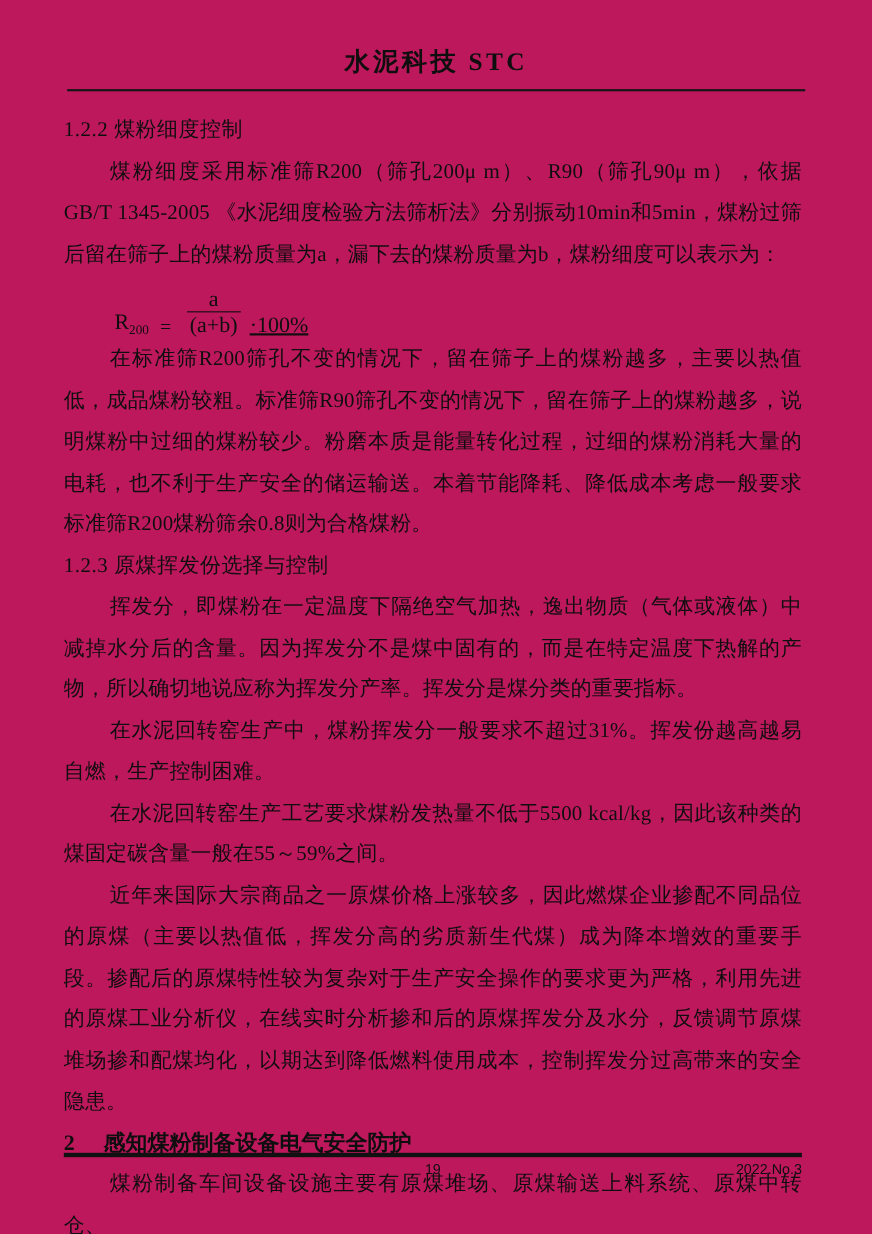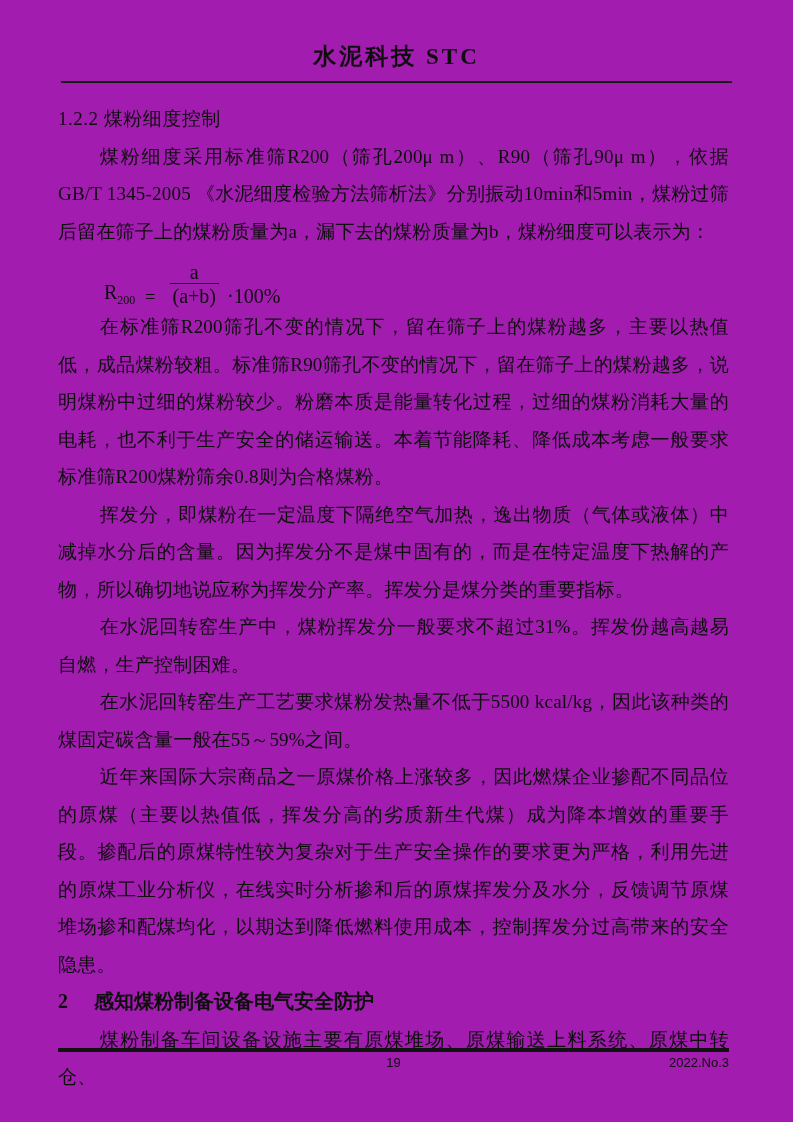--- a/index.html
+++ b/index.html
@@ -7,21 +7,21 @@
   body {
     width: 793px; height: 1122px;
     font-family: "Liberation Serif", "DejaVu Serif", serif;
     color: #0e0e0e;
     position: relative;
     overflow: hidden;
   }
   .page {
     position: relative;
     width: 793px; height: 1122px;
-    background: #a21caf;
+    background: #be185d;
   }
 
   
   .header { padding-top: 42px; }
   .journal-title {
     text-align: center;
     font-size: 23px;
     font-weight: 600;
     letter-spacing: 3px;
     line-height: 30px;
@@ -79,21 +79,21 @@
   .formula-eq { margin: 0 10px; font-size: 18px; }
   .frac {
     display: inline-flex;
     flex-direction: column;
     align-items: center;
     vertical-align: middle;
     margin: 0 4px;
   }
   .frac .num { line-height: 22px; padding: 0 3px; }
   .frac .den { line-height: 24px; padding: 0 3px; border-top: 1.6px solid #0e0e0e; }
-  .formula-mult { margin-left: 4px; }
+  .formula-mult { margin-left: 4px; text-decoration: underline; }
 
   
   .footer {
     position: absolute;
     left: 58px; top: 1048px;
     width: 671px;
   }
   .footer-rule { border-top: 4px solid #111111; }
   .footer-line2 {
     position: relative;
@@ -135,20 +135,21 @@
       <span class="formula-eq">=</span>
       <span class="frac">
         <span class="num">a</span>
         <span class="den">(a+b)</span>
       </span>
       <span class="formula-mult">·100%</span>
     </div>
 
     <p class="para">在标准筛R200筛孔不变的情况下，留在筛子上的煤粉越多，主要以热值低，成品煤粉较粗。标准筛R90筛孔不变的情况下，留在筛子上的煤粉越多，说明煤粉中过细的煤粉较少。粉磨本质是能量转化过程，过细的煤粉消耗大量的电耗，也不利于生产安全的储运输送。本着节能降耗、降低成本考虑一般要求标准筛R200煤粉筛余0.8则为合格煤粉。</p>
 
+    <div class="sect-heading">1.2.3 原煤挥发份选择与控制</div>
 
     <p class="para">挥发分，即煤粉在一定温度下隔绝空气加热，逸出物质（气体或液体）中减掉水分后的含量。因为挥发分不是煤中固有的，而是在特定温度下热解的产物，所以确切地说应称为挥发分产率。挥发分是煤分类的重要指标。</p>
 
     <p class="para">在水泥回转窑生产中，煤粉挥发分一般要求不超过31%。挥发份越高越易自燃，生产控制困难。</p>
 
     <p class="para">在水泥回转窑生产工艺要求煤粉发热量不低于5500 kcal/kg，因此该种类的煤固定碳含量一般在55～59%之间。</p>
 
     <p class="para">近年来国际大宗商品之一原煤价格上涨较多，因此燃煤企业掺配不同品位的原煤（主要以热值低，挥发分高的劣质新生代煤）成为降本增效的重要手段。掺配后的原煤特性较为复杂对于生产安全操作的要求更为严格，利用先进的原煤工业分析仪，在线实时分析掺和后的原煤挥发分及水分，反馈调节原煤堆场掺和配煤均化，以期达到降低燃料使用成本，控制挥发分过高带来的安全隐患。</p>
 
     <div class="chapter-heading">

